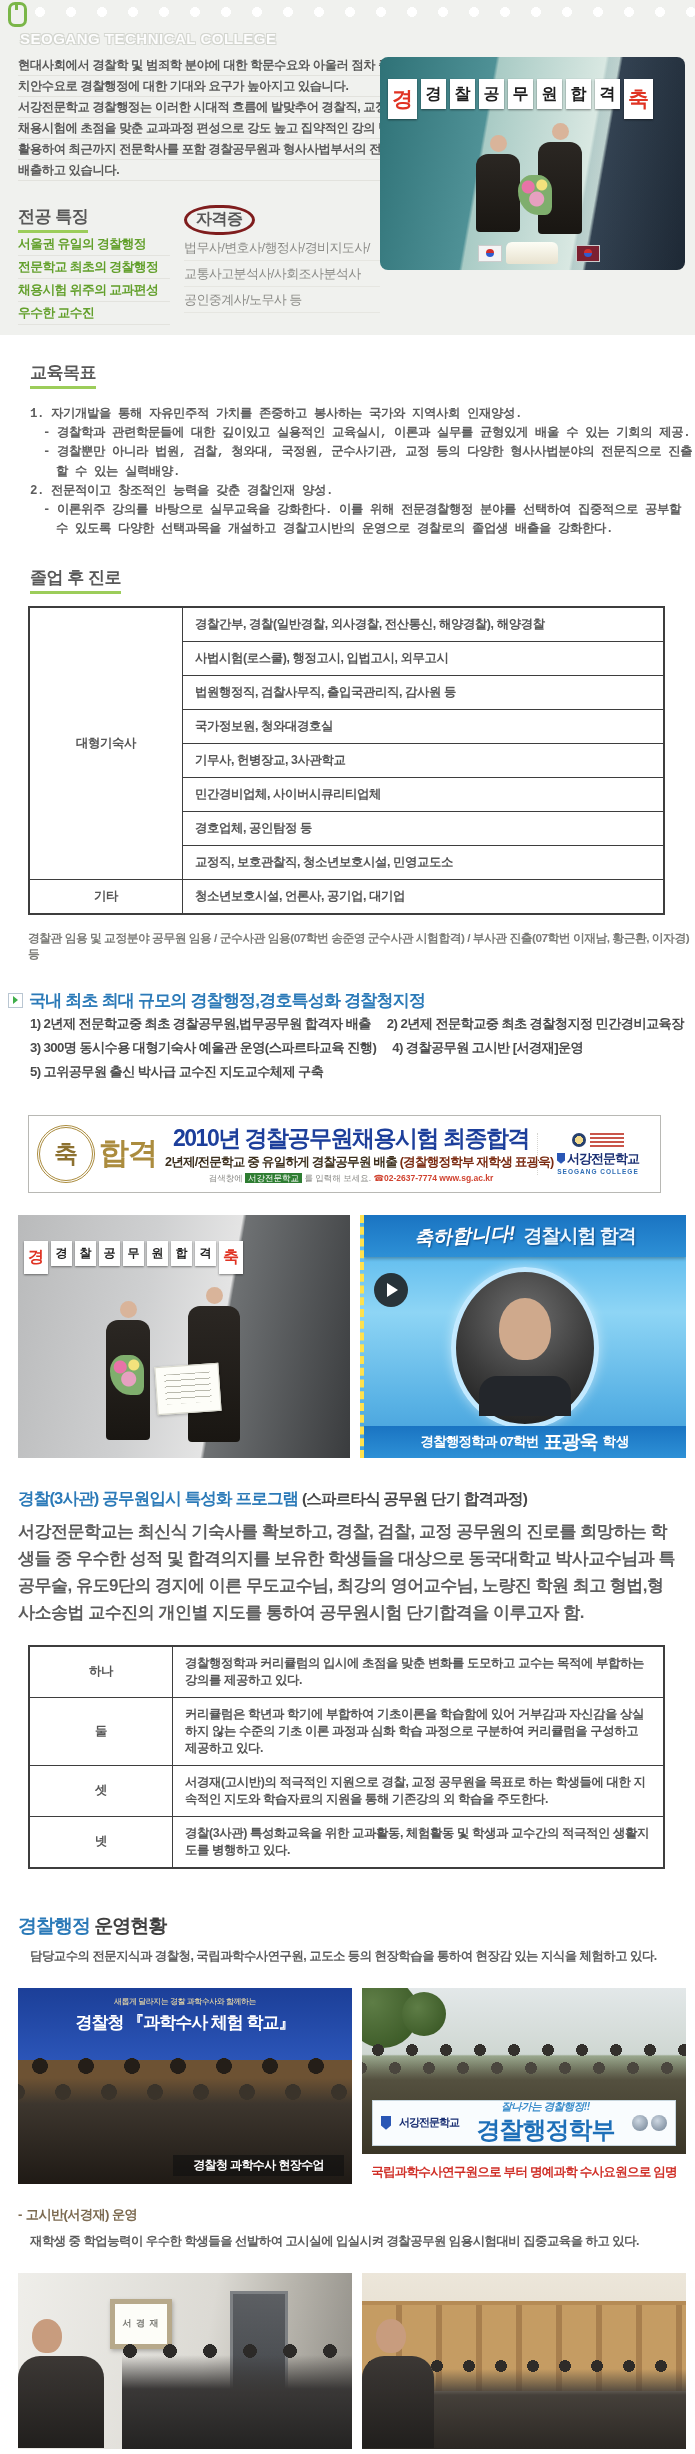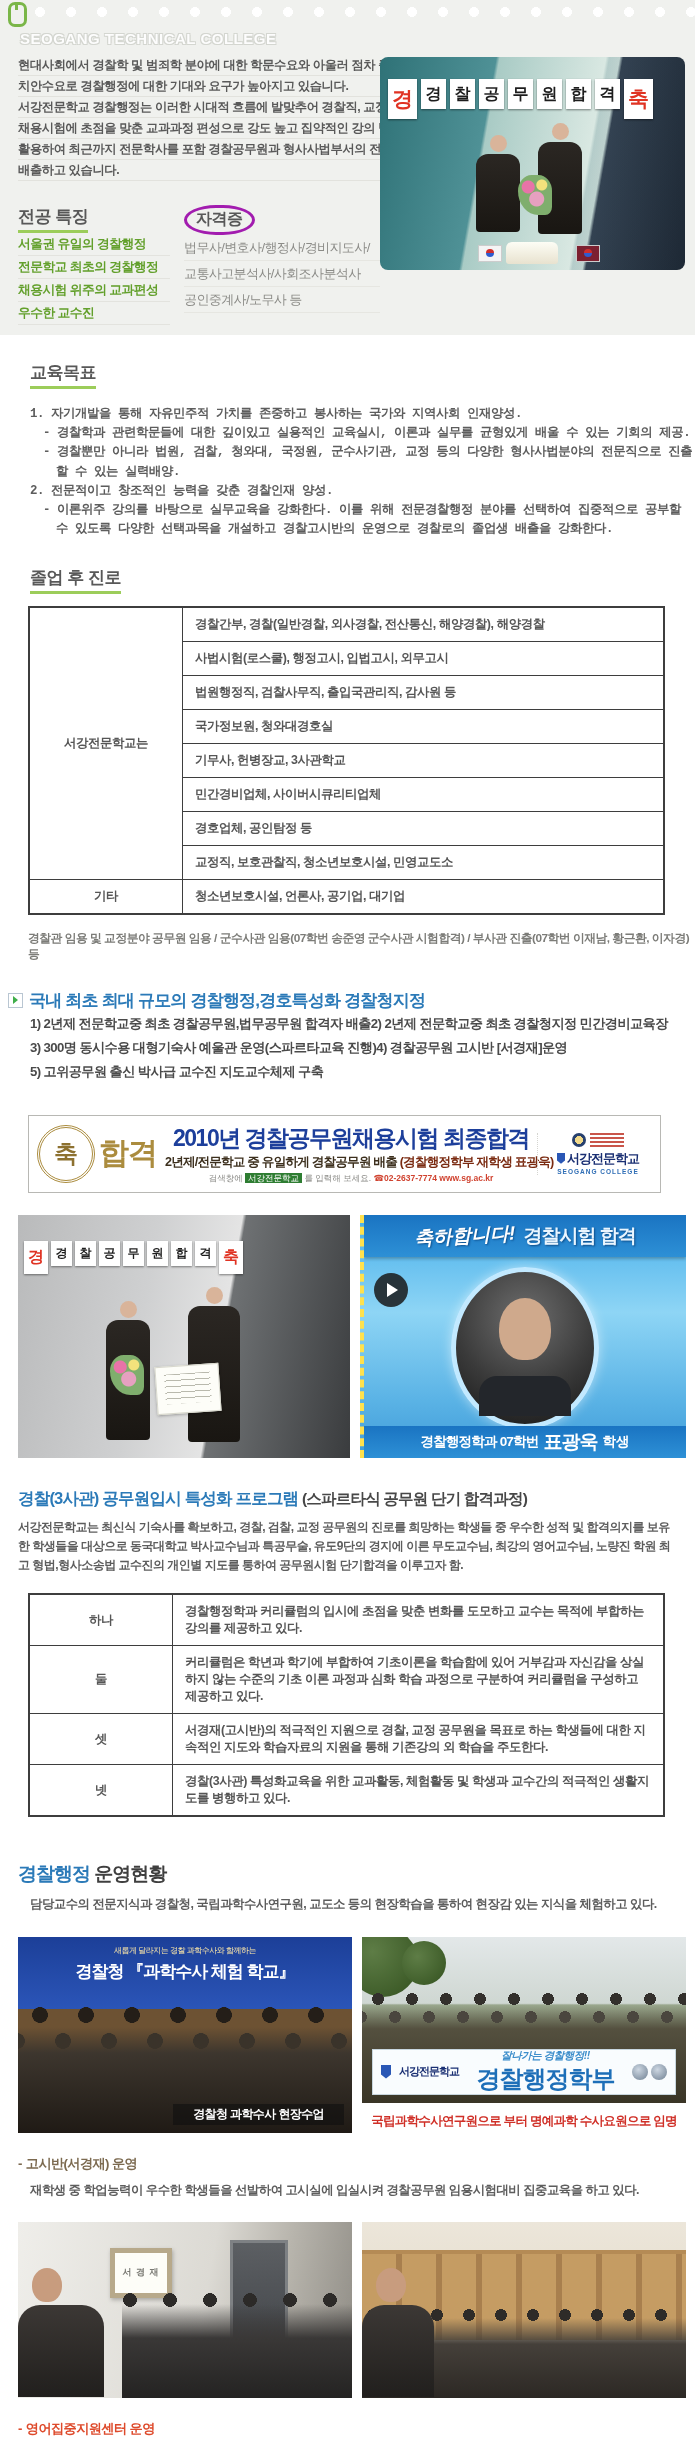--- a/index.html
+++ b/index.html
@@ -16,21 +16,21 @@
   .college-title{margin:6px 0 0 20px;font-size:15px;font-weight:bold;color:#fdfdfd;letter-spacing:.5px;
     text-shadow:1px 1px 0 #d4d6d0,-1px -1px 0 #d4d6d0,1px -1px 0 #d4d6d0,-1px 1px 0 #d4d6d0;}
   .top-grid{display:flex;padding:8px 4px 0 18px;}
   .left-col{width:362px;}
   .intro-line{height:20px;line-height:20px;border-bottom:1px solid #e2e2dd;font-size:12.3px;color:#595959;font-weight:600;letter-spacing:-.4px;white-space:nowrap;}
   .features-row{display:flex;margin-top:24px;}
   .features{width:160px;}
   .sec-title{display:inline-block;font-size:17px;font-weight:bold;color:#585858;letter-spacing:-.5px;padding-bottom:2px;border-bottom:3px solid #9ccd5a;}
   .feat-item{width:152px;color:#63a02c;font-weight:bold;font-size:12.8px;letter-spacing:-.6px;padding:3px 0 2px;border-bottom:1px solid #e3e3de;white-space:nowrap;}
   .certs{margin-left:14px;width:218px;}
-  .cert-title{display:inline-block;border:3px solid #a21caf;border-radius:50% / 55%;padding:1px 9px 2px;font-size:16px;font-weight:bold;color:#585858;letter-spacing:-.5px;}
+  .cert-title{display:inline-block;border:3px solid #7f1d1d;border-radius:50% / 55%;padding:1px 9px 2px;font-size:16px;font-weight:bold;color:#585858;letter-spacing:-.5px;}
   .cert-line{color:#8b8b87;font-size:13px;letter-spacing:-.6px;padding:4px 0 3px;border-bottom:1px solid #e6e6e1;white-space:nowrap;}
 
   
   .photo{position:relative;overflow:hidden;}
   .top-photo{width:305px;height:213px;border-radius:8px;margin-top:2px;
     background:linear-gradient(100deg,#2f7277 0%,#4f9196 34%,#a9cbc5 35%,#d9e8e2 66%,#55708325 67%),
                linear-gradient(100deg,#35787d 0%,#6ea9aa 40%,#cfe2db 70%,#2d3a49 71%,#141c27 100%);}
   .cardrow{position:absolute;left:8px;top:22px;display:flex;align-items:flex-start;gap:4px;}
   .pcard{width:25px;height:30px;background:#fff;box-shadow:0 1px 2px rgba(0,0,0,.45);display:flex;align-items:center;justify-content:center;font-size:16px;font-weight:800;color:#1d1d1d;}
   .pcard.big{width:29px;height:40px;font-size:21px;}
@@ -54,21 +54,21 @@
   table.dtable td{border:1px solid #3e3e3e;font-size:12.4px;color:#565656;font-weight:600;letter-spacing:-.4px;padding:8px 12px;}
   table.dtable td.hd{width:128px;text-align:center;}
   .career-note{margin:16px 0 0 28px;font-size:11.8px;color:#7c7c78;font-weight:600;letter-spacing:-.5px;}
 
   .blue-section{margin-top:26px;}
   .blue-head{display:flex;align-items:center;margin-left:8px;}
   .arrow-box{width:13px;height:13px;background:#fff;border:1px solid #b9c6d2;display:inline-flex;align-items:center;justify-content:center;margin-right:6px;}
   .arrow-box i{display:block;width:0;height:0;border-left:5px solid #3fae49;border-top:4px solid transparent;border-bottom:4px solid transparent;}
   .blue-title{font-size:17px;font-weight:800;color:#2b7ab8;letter-spacing:-.8px;}
   .num-line{margin-left:30px;font-size:13.2px;color:#4a4a4a;font-weight:700;letter-spacing:-.6px;line-height:1.85;white-space:nowrap;}
-  .num-line .gap2{text-align:right;}
+  .num-line .gap2{margin-left:16px;text-align:right;}
 
   
   .award-banner{margin:30px 0 0 28px;width:615px;height:64px;border:1px solid #b8b8b4;background:#fff;display:flex;align-items:center;padding:6px 8px;}
   .seal{width:52px;height:52px;border:3px double #ab8c3e;border-radius:50%;display:flex;align-items:center;justify-content:center;font-size:24px;font-weight:800;color:#8d7130;flex:0 0 auto;}
   .seal-word{font-size:30px;font-weight:800;color:#ab8c3e;margin:0 8px 0 4px;letter-spacing:-1px;}
   .banner-center{flex:1;min-width:0;text-align:center;}
   .banner-title{font-size:23px;font-weight:800;color:#1d3f9b;letter-spacing:-1.5px;white-space:nowrap;}
   .banner-sub{font-size:12.6px;font-weight:800;color:#3c2f1d;letter-spacing:-.8px;white-space:nowrap;}
   .banner-sub .em{color:#7a2a10;}
   .banner-small{font-size:8.5px;color:#8a8a86;margin-top:2px;white-space:nowrap;}
@@ -101,21 +101,21 @@
   .oval-portrait:after{content:"";position:absolute;left:50%;bottom:8px;transform:translateX(-50%);width:92px;height:40px;border-radius:18px 18px 0 0;background:#23262b;}
   .cc-bottom{position:absolute;left:0;right:0;bottom:0;height:32px;background:linear-gradient(#1a74c2,#2d90d6);display:flex;align-items:center;justify-content:center;gap:5px;color:#fff;}
   .cc-dept{font-size:13.5px;font-weight:700;letter-spacing:-.8px;}
   .cc-name{font-size:19px;font-weight:800;letter-spacing:-1px;}
   .cc-suffix{font-size:13.5px;font-weight:700;}
 
   
   .prog-title{margin:30px 0 0 18px;letter-spacing:-.8px;}
   .prog-title .blue{font-size:16.5px;font-weight:800;color:#2b7ab8;}
   .prog-title .dark{font-size:15.5px;font-weight:800;color:#474747;}
-  .prog-body{margin:8px 18px 0 18px;font-size:12px;color:#5d5d5d;font-weight:600;line-height:1.6;letter-spacing:-.5px;}
+  .prog-body{margin:8px 18px 0 18px;font-size:17px;color:#5d5d5d;font-weight:600;line-height:1.6;letter-spacing:-.5px;}
   table.prog{margin-left:28px;margin-top:18px;}
   table.prog td.hd{width:118px;}
 
   
   .status-title{margin:44px 0 0 18px;font-size:19px;font-weight:800;letter-spacing:-1px;}
   .status-title .blue{color:#2b7ab8;}
   .status-title .rest{color:#3f3f3f;}
   .subhead{margin:18px 0 0 18px;font-size:13.2px;font-weight:800;letter-spacing:-.6px;}
   .subhead .dash{color:#d24a32;margin-right:4px;}
   .subhead.green span.lbl{color:#5c9f33;}
@@ -245,21 +245,21 @@
       <div class="goal">2. 전문적이고 창조적인 능력을 갖춘 경찰인재 양성.</div>
       <div class="goal sub">- 이론위주 강의를 바탕으로 실무교육을 강화한다. 이를 위해 전문경찰행정 분야를 선택하여 집중적으로 공부할 수 있도록 다양한 선택과목을 개설하고 경찰고시반의 운영으로 경찰로의 졸업생 배출을 강화한다.</div>
     </div>
   </div>
 
   <div class="section">
     <div class="ml"><span class="sec-title">졸업 후 진로</span></div>
     <table class="dtable">
       <tbody>
           <tr>
-            <td class="hd" rowspan="8">서강전문학교는</td>
+            <td class="hd" rowspan="8">대형기숙사</td>
           <td>경찰간부, 경찰(일반경찰, 외사경찰, 전산통신, 해양경찰), 해양경찰</td>
           </tr>
       <tr>
             <td>사법시험(로스쿨), 행정고시, 입법고시, 외무고시</td>
           </tr>
       <tr>
             <td>법원행정직, 검찰사무직, 출입국관리직, 감사원 등</td>
           </tr>
       <tr>
             <td>국가정보원, 청와대경호실</td>

